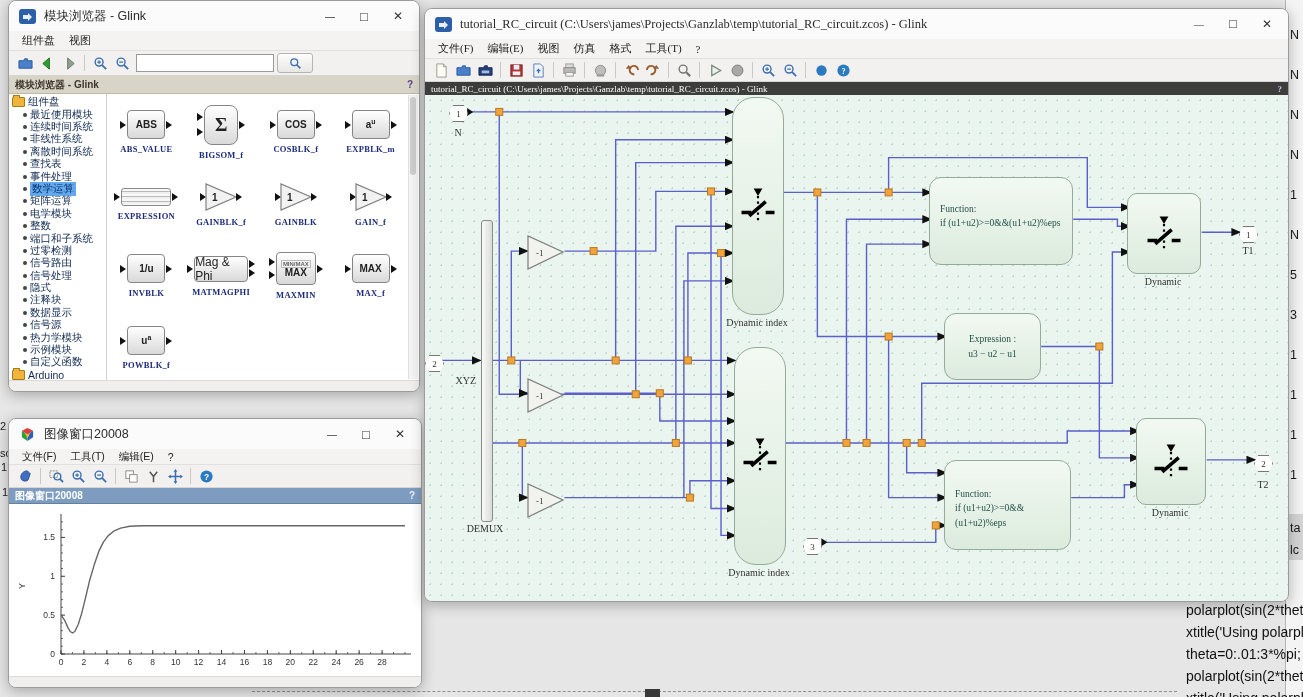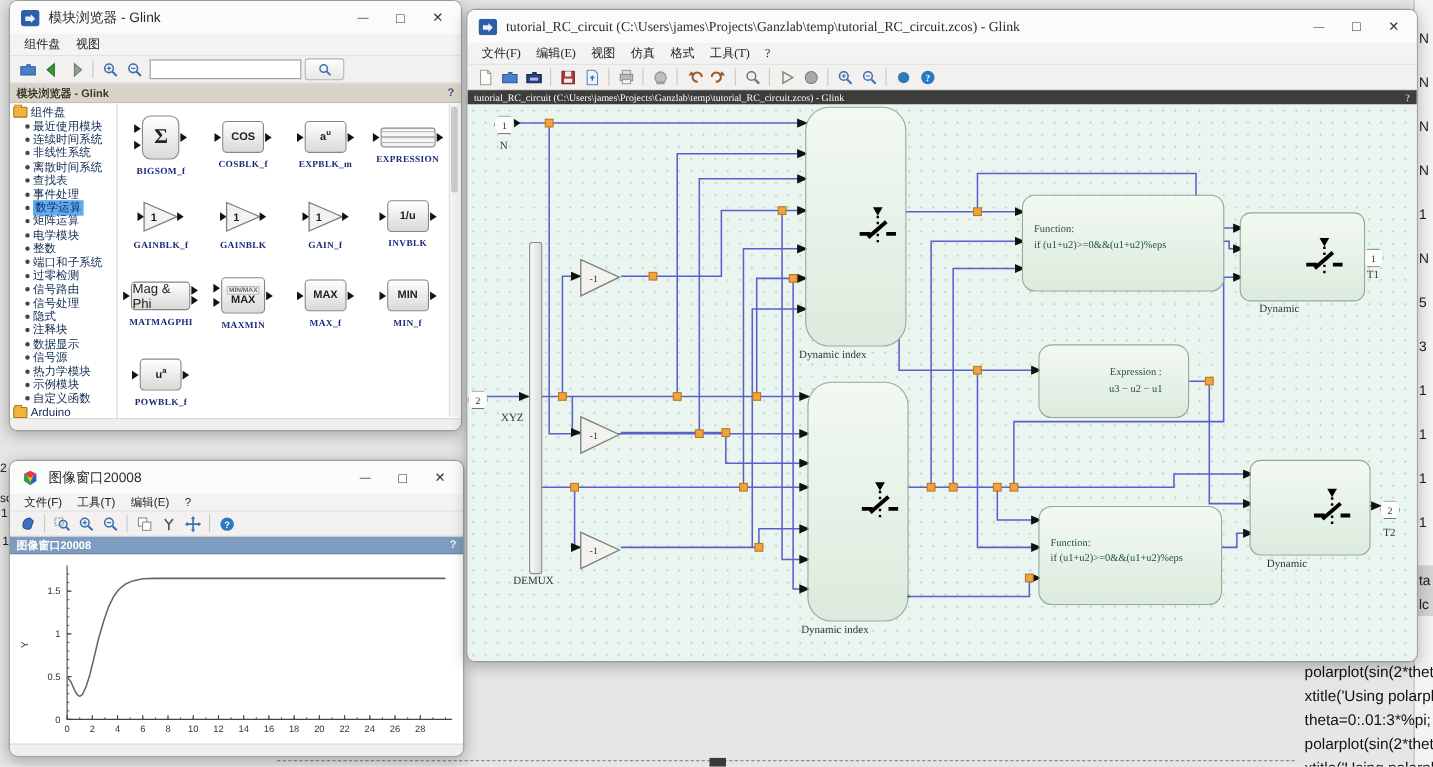--- a/index.html
+++ b/index.html
@@ -79,21 +79,21 @@
 
   
   #win-diagram{left:424px;top:8px;width:863px;height:592px;font-family:Liberation Serif, serif;}
   .tabstrip{height:13px;background:#3d3d3b;color:#fff;font-size:9px;display:flex;align-items:center;
             padding:0 6px;flex:0 0 auto;}
   .tabstrip .ph-help{margin-left:auto;color:#cbb8f0;font-weight:bold;}
   .canvas{flex:1 1 auto;position:relative;background-color:#e9f5ee;
           background-image:radial-gradient(#bed9ca 1px,transparent 1px);background-size:11px 11px;min-height:0;}
   .canvas svg.wires{position:absolute;inset:0;width:100%;height:100%;}
   .dblock{position:absolute;background:linear-gradient(#f2f9f2,#dcebdd);border:1px solid #94ab9a;
-          border-radius:7px;display:flex;align-items:center;justify-content:center;padding-left:40px;}
+          border-radius:7px;display:flex;align-items:center;justify-content:center;}
   .dround{border-radius:22px;}
   .dlabel{position:absolute;font-size:10px;color:#333;text-align:center;white-space:nowrap;}
   .dtext{position:absolute;font-size:9.5px;color:#23504a;line-height:1.5;}
   .hexport{position:absolute;width:17px;height:15px;background:#fdfdfd;border:1.2px solid #777;
            border-radius:4px;display:flex;align-items:center;justify-content:center;
            font-size:9px;color:#333;clip-path:polygon(22% 0,78% 0,100% 50%,78% 100%,22% 100%,0 50%);}
   .switch-svg{width:46px;height:44px;}
   .demux{position:absolute;width:10px;background:linear-gradient(90deg,#fafafa,#d8ddd8);
          border:1px solid #8a8a8a;border-radius:3px;}
 
@@ -303,20 +303,30 @@
         </div>
         <div class="trow">
           <span class="folder"></span>
           <span>Arduino</span>
         </div>
       </div>
     <div class="palette-wrap">
       <div class="palette" id="mod-palette">
           <div class="pcell">
             <div class="picon">
+              <div class="pbox">
+                <span class="aL"></span>
+                <span class="aR"></span>
+                <span>ABS</span>
+              </div>
+            </div>
+            <div class="plabel">ABS_VALUE</div>
+          </div>
+          <div class="pcell">
+            <div class="picon">
               <div class="pbox psum">
                 <span class="aL t30"></span>
                 <span class="aL t70"></span>
                 <span class="aR"></span>
                 <span>Σ</span>
               </div>
             </div>
             <div class="plabel">BIGSOM_f</div>
           </div>
           <div class="pcell">
@@ -416,30 +426,20 @@
           </div>
           <div class="pcell">
             <div class="picon">
               <div class="pbox">
                 <span class="aL"></span>
                 <span class="aR"></span>
                 <span>MAX</span>
               </div>
             </div>
             <div class="plabel">MAX_f</div>
-          </div>
-          <div class="pcell">
-            <div class="picon">
-              <div class="pbox">
-                <span class="aL"></span>
-                <span class="aR"></span>
-                <span>MIN</span>
-              </div>
-            </div>
-            <div class="plabel">MIN_f</div>
           </div>
           <div class="pcell">
             <div class="picon">
               <div class="pbox">
                 <span class="aL"></span>
                 <span class="aR"></span>
                 <span>u<sup>a</sup></span>
               </div>
             </div>
             <div class="plabel">POWBLK_f</div>

